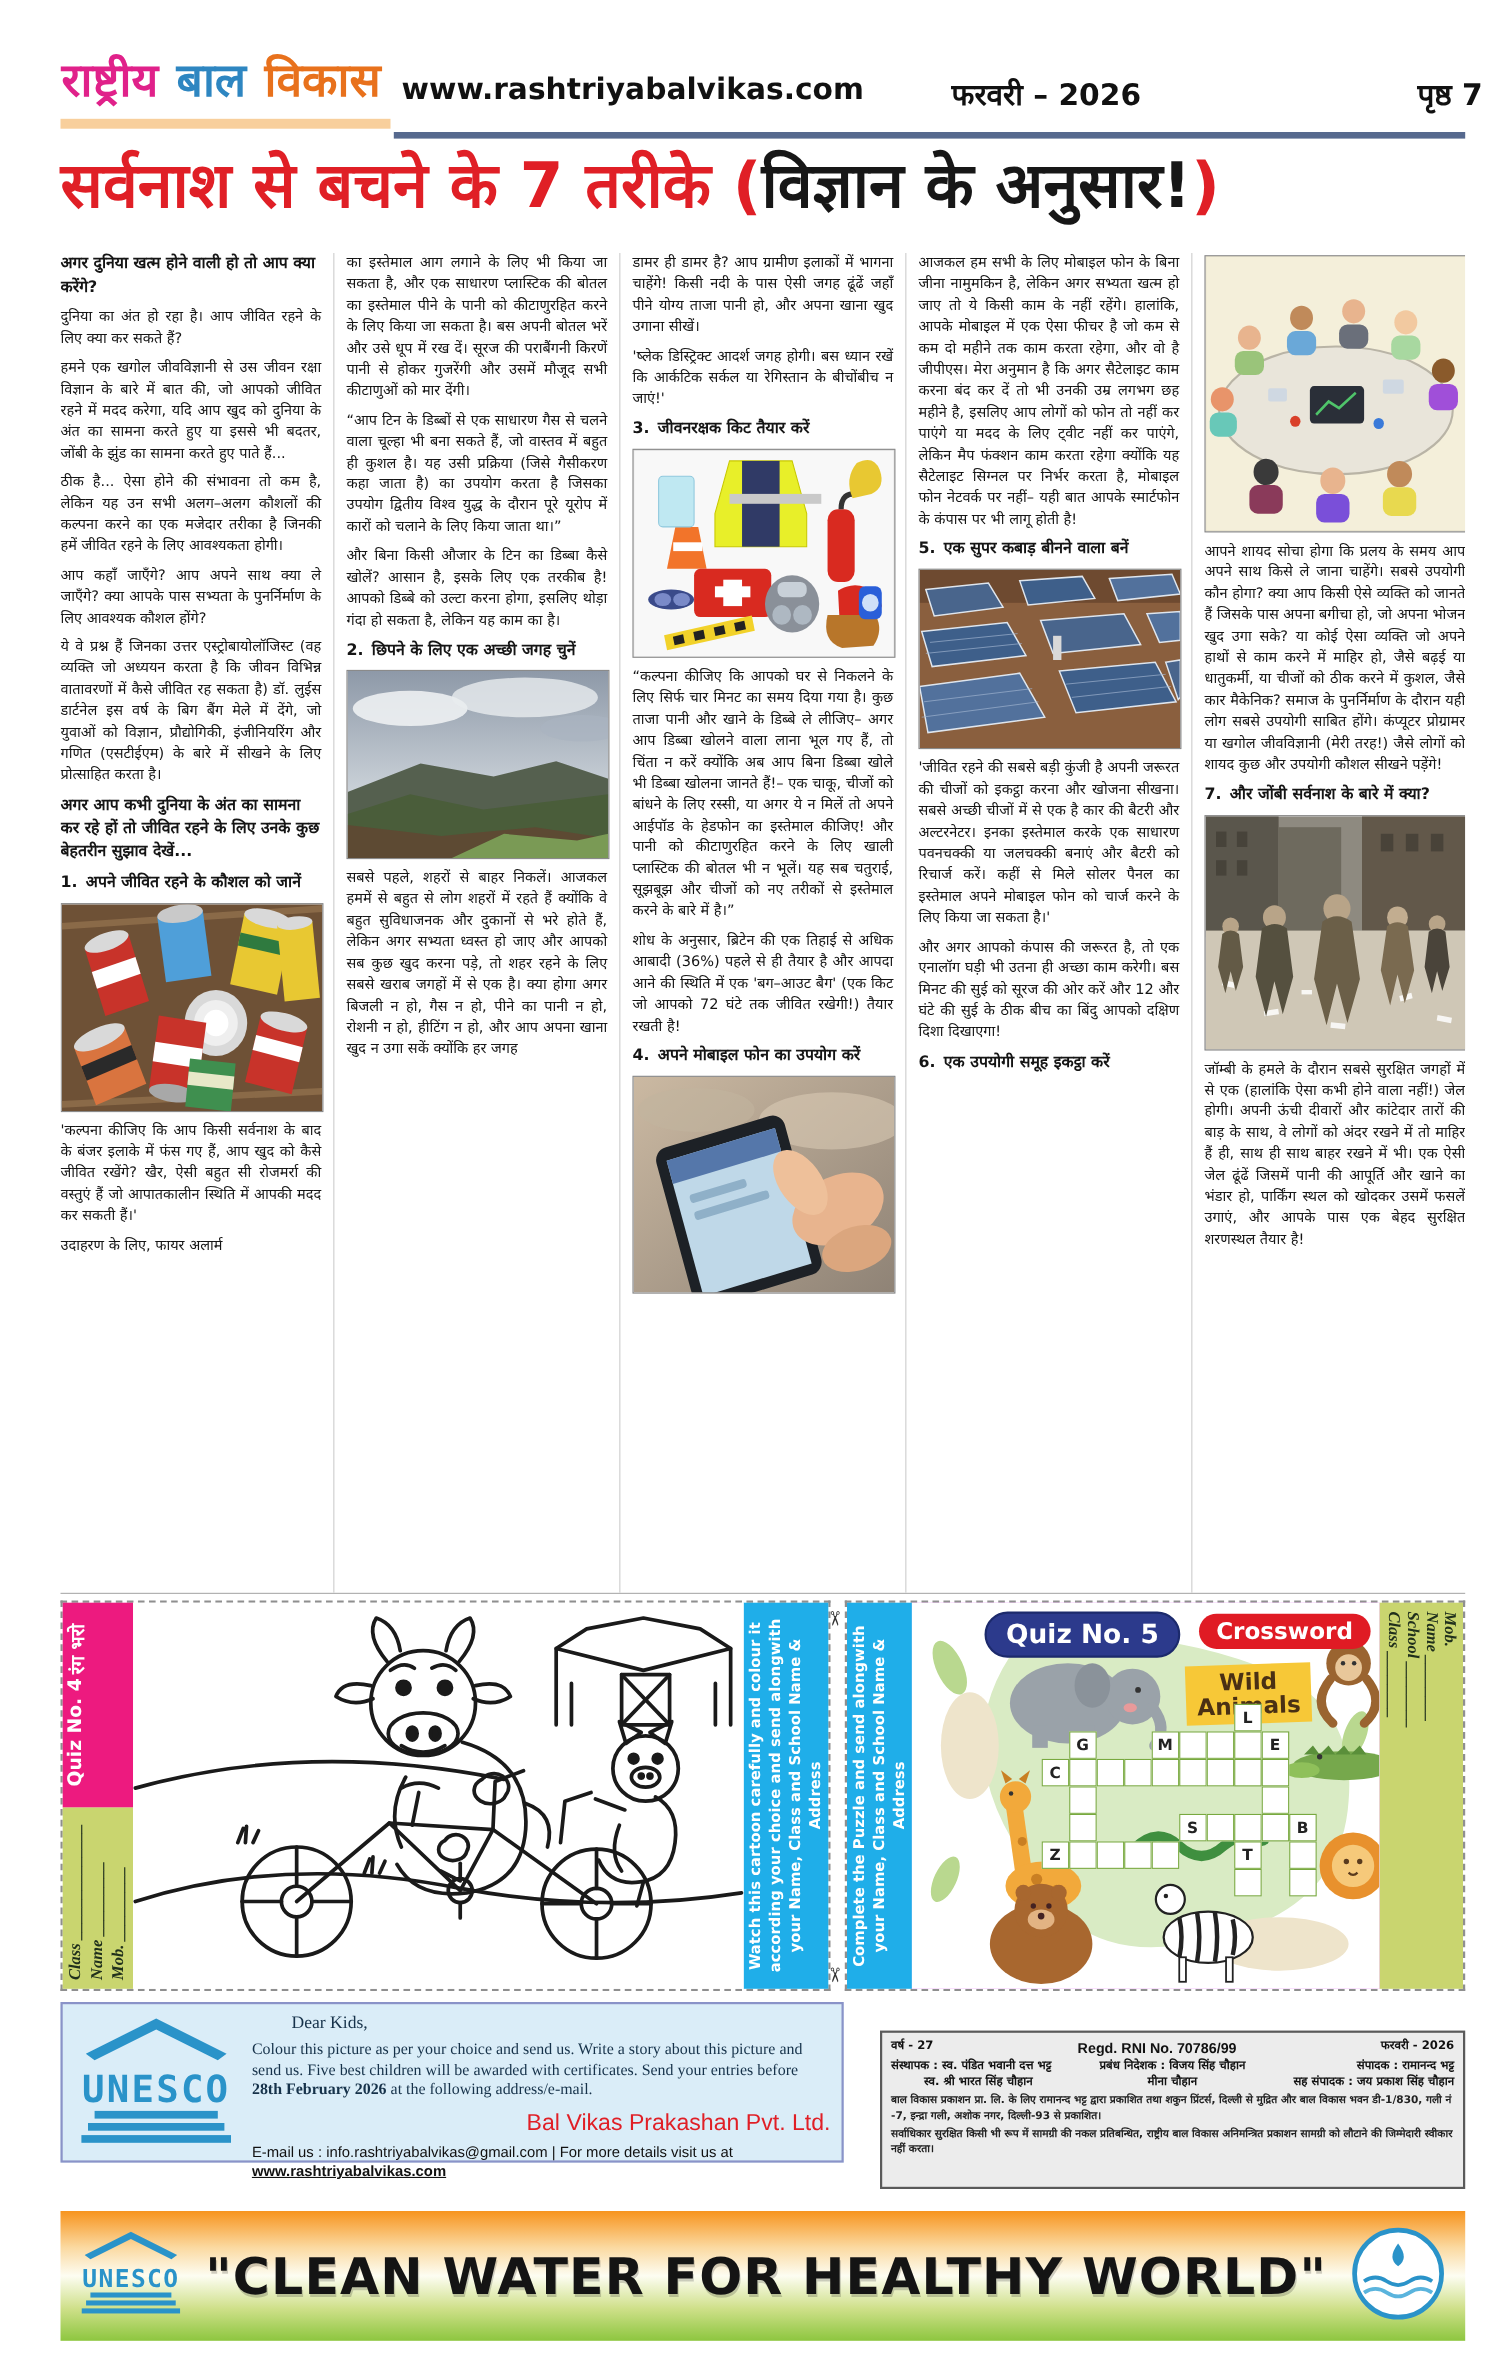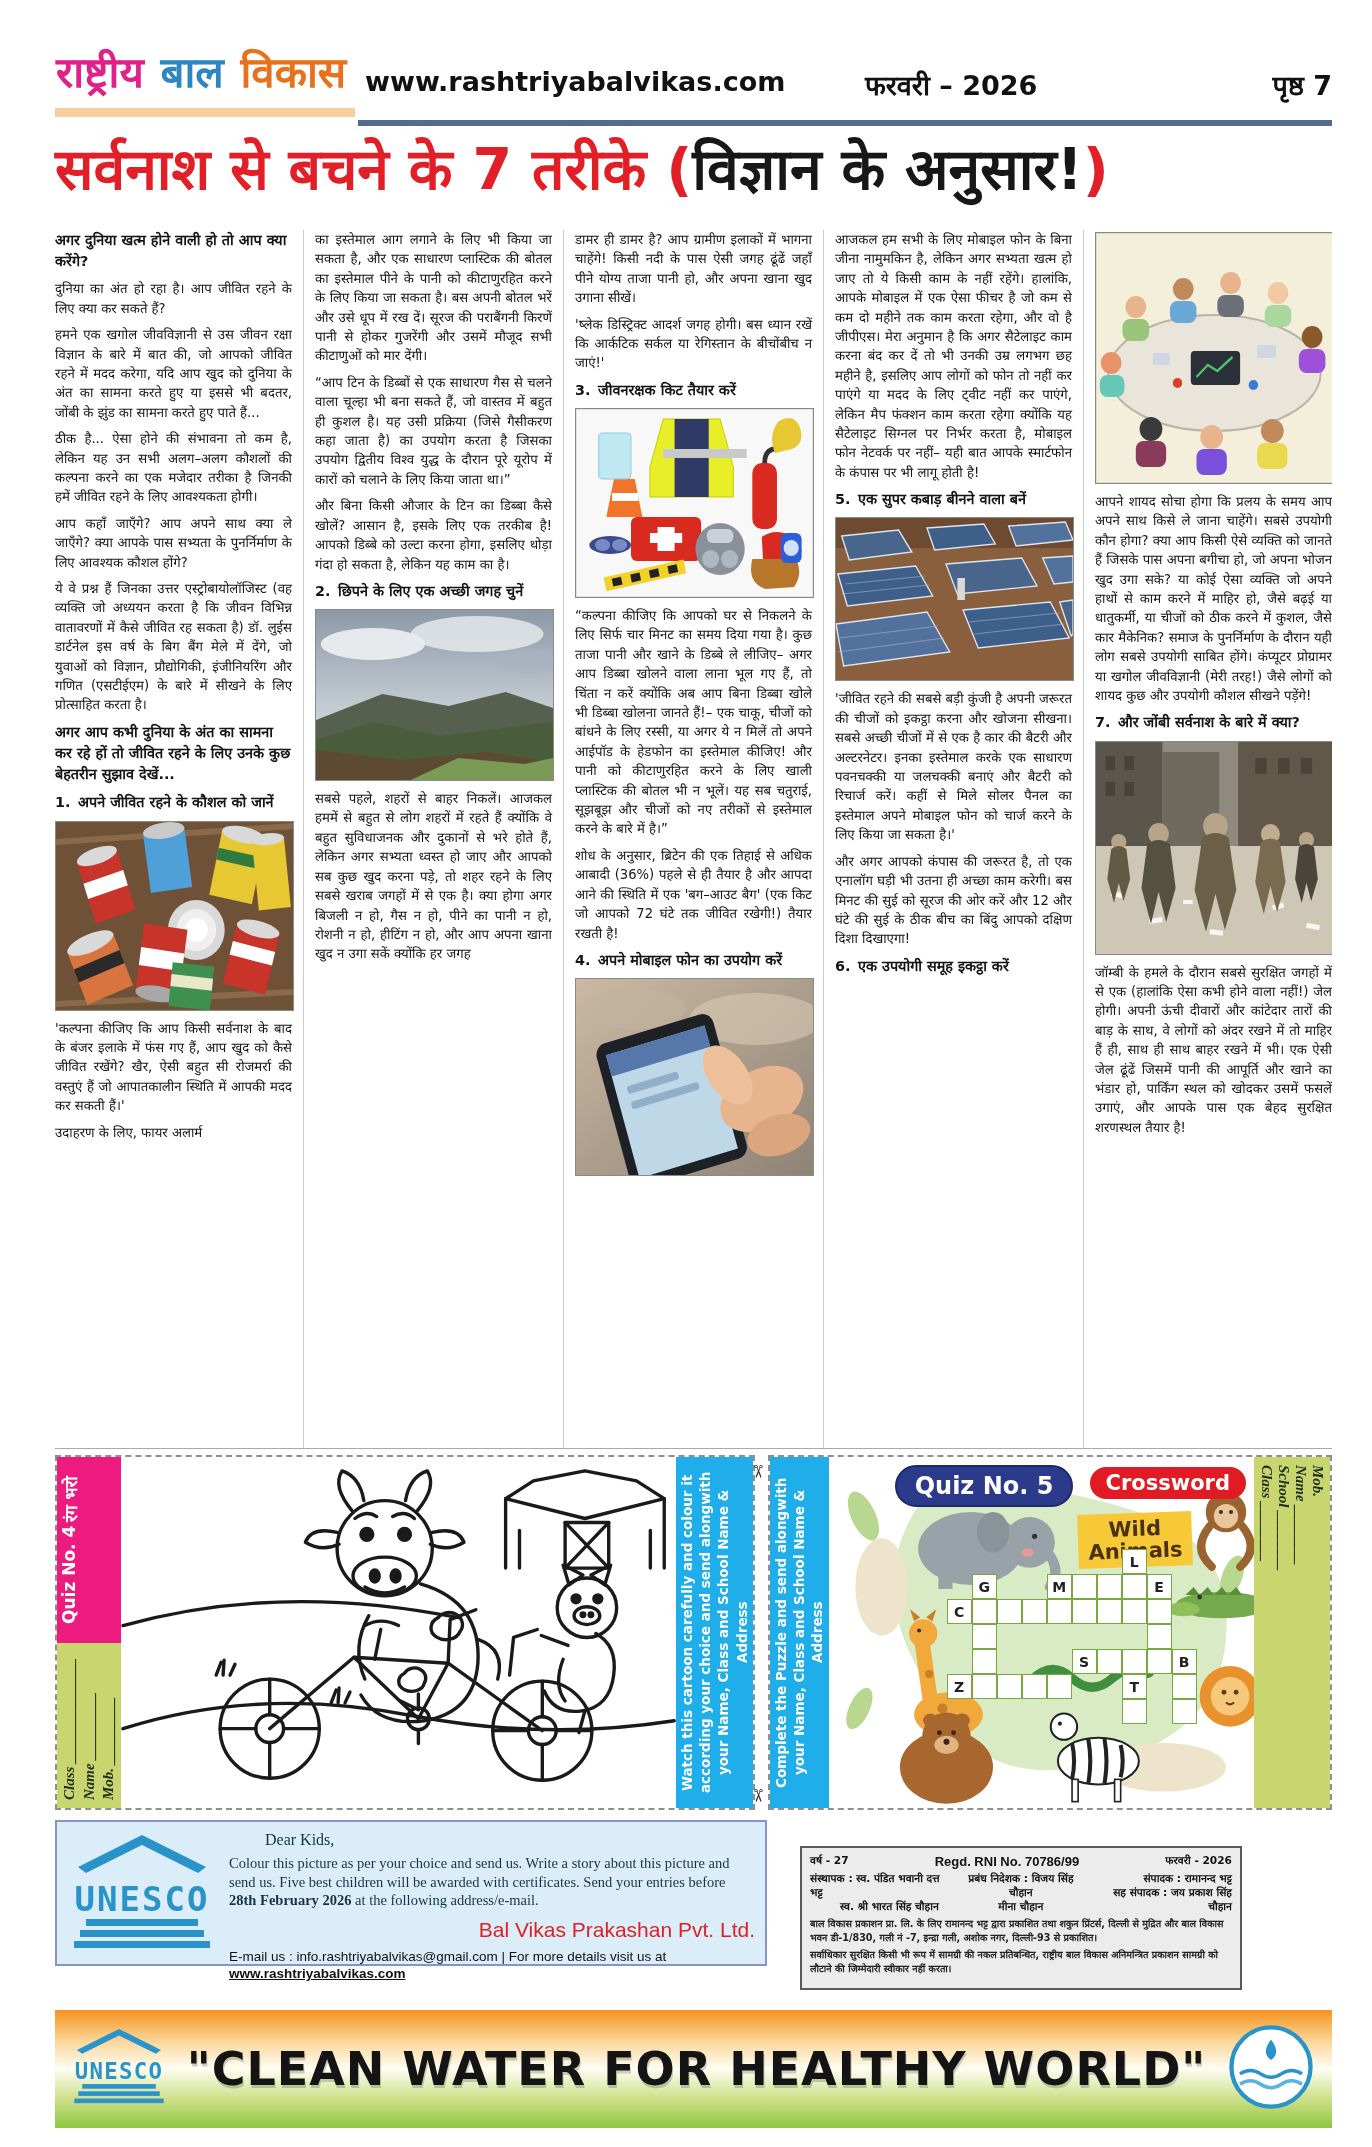--- a/index.html
+++ b/index.html
@@ -1,19 +1,19 @@
 <!DOCTYPE html>
 <html><head>
 <meta charset="utf-8">
 <style>
   html,body{margin:0;padding:0;background:#fff;}
   .page{position:relative;width:1372px;height:2147px;background:#fff;overflow:hidden;
         font-family:"DejaVu Sans",sans-serif;color:#151515;}
   
-  .header{position:absolute;top:52px;left:55px;right:40px;height:70px;}
+  .header{position:absolute;top:52px;left:55px;right:24px;height:70px;}
   .logo{position:absolute;left:0;top:0;font-size:42px;font-weight:bold;line-height:1;}
   .logo span{padding:0 1px;}
   .logo-underline{position:absolute;left:0;top:56px;width:300px;height:9px;background:#f8cf9c;}
   .site{position:absolute;left:310px;top:14px;font-size:27px;font-weight:bold;color:#111;}
   .hdate{position:absolute;left:810px;top:14px;font-size:27px;font-weight:bold;color:#111;}
   .pageno{position:absolute;right:0;top:14px;font-size:27px;font-weight:bold;color:#111;margin-left:40px;}
   .rule{position:absolute;top:120px;left:358px;right:40px;height:6px;background:#56698e;}
   
   .headline{position:absolute;top:134px;left:55px;right:40px;font-size:57px;font-weight:bold;
             white-space:nowrap;letter-spacing:0;line-height:1.25;}
@@ -81,21 +81,21 @@
   .footerleft{position:absolute;top:1820px;left:55px;width:712px;height:146px;background:#daedf8;
               border:2px solid #8a93c8;box-sizing:border-box;display:flex;padding:8px 10px;gap:12px;}
   .unesco{flex:0 0 150px;display:flex;flex-direction:column;align-items:center;justify-content:center;}
   .fl-text{flex:1;font-family:"Liberation Serif",serif;font-size:14.5px;color:#16324a;line-height:1.3;}
   .fl-dear{font-size:16px;margin-bottom:3px;margin-left:36px;}
   .fl-pub{color:#e01f26;font-weight:normal;font-size:21px;text-align:right;margin-top:6px;
           font-family:"Liberation Sans",sans-serif;}
   .fl-contact{font-size:13.5px;margin-top:4px;font-family:"Liberation Sans",sans-serif;color:#111;}
   .fl-contact b{font-weight:normal;}
   .fl-contact .u{text-decoration:underline;font-weight:bold;}
-  .footerright{position:absolute;top:1846px;left:800px;width:442px;height:144px;background:#ececec;
+  .footerright{position:absolute;top:1846px;left:800px;width:532px;height:144px;background:#ececec;
                border:2px solid #5a5a5a;box-sizing:border-box;padding:5px 8px;font-size:10.6px;color:#111;}
   .fr-row{display:flex;justify-content:space-between;gap:6px;}
   .fr-cell{line-height:1.35;}
   .fr-cell.c{text-align:center;}
   .fr-cell.r{text-align:right;}
   .fr-regd{font-weight:bold;font-size:13px;font-family:"Liberation Sans",sans-serif;}
   .fr-b{font-weight:bold;}
   .fr-fine{margin-top:4px;font-size:9.6px;line-height:1.4;font-weight:bold;color:#222;}
   
   .banner{position:absolute;top:2010px;left:55px;width:1277px;height:118px;

